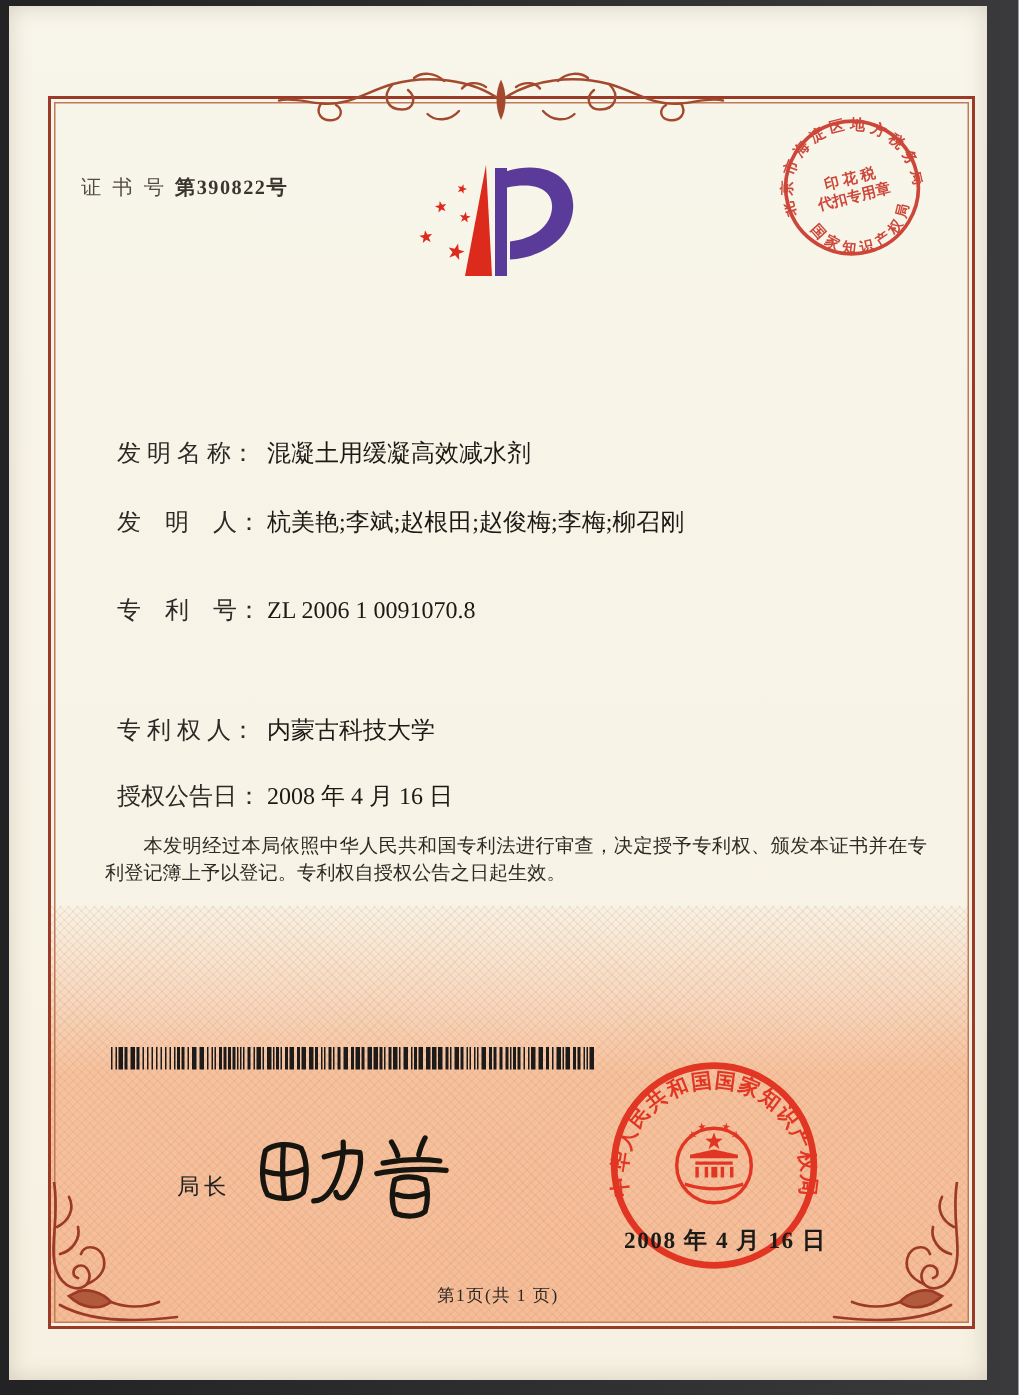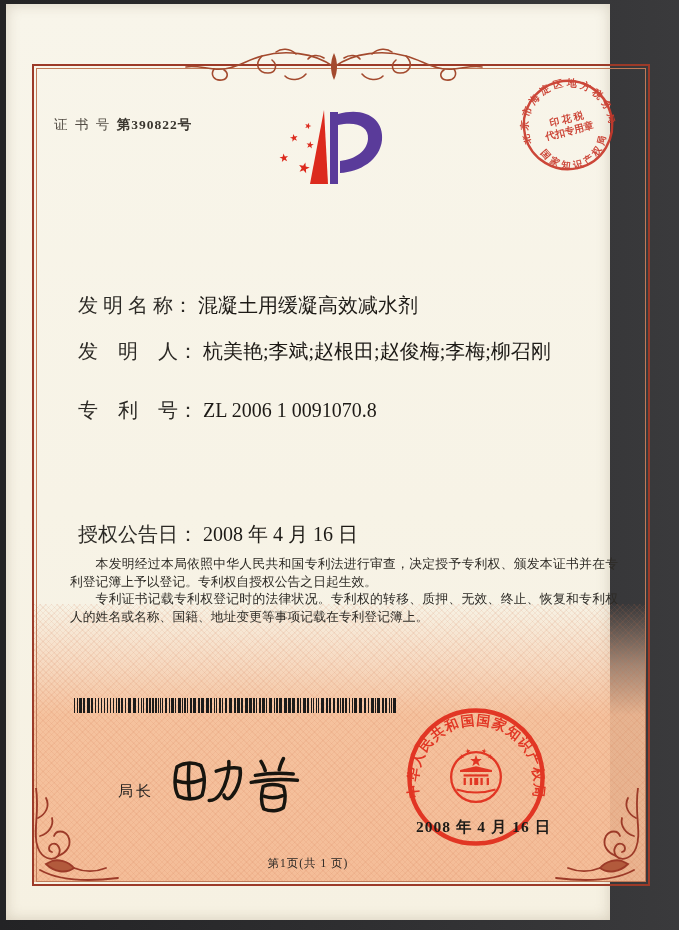--- a/index.html
+++ b/index.html
@@ -3,21 +3,21 @@
 <meta charset="utf-8">
 <style>
   html,body{margin:0;padding:0;}
   body{
     width:679px;height:930px;position:relative;
     background:linear-gradient(90deg,#232325 0%,#2e2e30 50%,#3a3a3c 100%);
     font-family:"Liberation Serif","DejaVu Serif",serif;
     overflow:hidden;
   }
   .paper{
-    position:absolute;left:6px;top:4px;width:604px;height:916px;
+    position:absolute;left:6px;top:4px;width:652px;height:916px;
     background:linear-gradient(180deg,#f8f5ea 0%,#f7f3e6 55%,#f6f1e2 100%);
     box-shadow:inset 0 0 14px rgba(120,100,70,.25);
   }
   
   .pink-zone{
     position:absolute;left:28px;top:600px;width:612px;height:278px;z-index:1;
     background:
       repeating-linear-gradient(45deg,rgba(205,110,70,.10) 0 1px,transparent 1px 4px),
       repeating-linear-gradient(-45deg,rgba(205,110,70,.10) 0 1px,transparent 1px 4px),
       linear-gradient(180deg,rgba(245,195,160,0) 0%,rgba(246,196,162,.55) 22%,rgba(245,190,152,.92) 40%,rgba(244,186,148,.95) 100%);
@@ -28,21 +28,21 @@
   }
   .frame-inner{position:absolute;inset:2px;border:1px solid #c07a58;}
   .ornament{position:absolute;z-index:3;pointer-events:none;}
   .content{position:absolute;z-index:4;}
   .cert-no{left:48px;top:112px;font-size:13.5px;color:#524c44;letter-spacing:2px;}
   .cert-no b{color:#3a362f;font-weight:600;letter-spacing:1px;}
   .title{
     left:0;right:0;top:203px;text-align:center;font-size:37px;font-weight:700;
     color:#181613;letter-spacing:.42em;text-indent:.42em;
   }
-  .field{left:72px;top:0;width:540px;font-size:20px;color:#24211c;white-space:nowrap;}
+  .field{left:72px;top:0;width:540px;font-size:16px;color:#24211c;white-space:nowrap;}
   .field .lab{display:inline-block;min-width:96px;color:#2c2a26;}
   .field .val{font-weight:500;color:#1d1a16;}
   .paras{left:64px;top:552px;width:548px;font-size:12.8px;line-height:17.7px;
     color:#2e2b26;text-align:justify;}
   .paras p{margin:0;text-indent:2em;}
   .barcode{left:68px;top:694px;width:326px;height:15px;display:flex;align-items:stretch;}
   .barcode i{display:block;background:#1c1b1a;}
   .sig-label{left:112px;top:778px;font-size:15px;color:#242220;letter-spacing:3px;}
   .sig{left:150px;top:742px;}
   .seal{left:399px;top:702px;width:142px;height:142px;opacity:.9;}
@@ -145,28 +145,31 @@
     <span class="val">混凝土用缓凝高效减水剂</span>
   </div>
   <div class="content field" style="top:334px;">
     <span class="lab">发　明　人：</span>
     <span class="val">杭美艳;李斌;赵根田;赵俊梅;李梅;柳召刚</span>
   </div>
   <div class="content field" style="top:393px;">
     <span class="lab">专　利　号：</span>
     <span class="val">ZL 2006 1 0091070.8</span>
   </div>
+  <div class="content field" style="top:473px;">
+    <span class="lab">专 利 权 人：</span>
+    <span class="val">内蒙古科技大学</span>
+  </div>
   <div class="content field" style="top:517px;">
     <span class="lab">授权公告日：</span>
     <span class="val">2008 年 4 月 16 日</span>
   </div>
 
   <div class="content paras">
     <p>本发明经过本局依照中华人民共和国专利法进行审查，决定授予专利权、颁发本证书并在专利登记簿上予以登记。专利权自授权公告之日起生效。</p>
-    <p>专利证书记载专利权登记时的法律状况。专利权的转移、质押、无效、终止、恢复和专利权人的姓名或名称、国籍、地址变更等事项记载在专利登记簿上。</p>
   </div>
 
   <div class="content barcode" id="barcode">
       <i style="width: 1px; margin-right: 2px;"></i>
       <i style="width: 1px; margin-right: 1px;"></i>
       <i style="width: 3px; margin-right: 1px;"></i>
       <i style="width: 2px; margin-right: 2px;"></i>
       <i style="width: 3px; margin-right: 1px;"></i>
       <i style="width: 2px; margin-right: 2px;"></i>
       <i style="width: 1px; margin-right: 2px;"></i>

